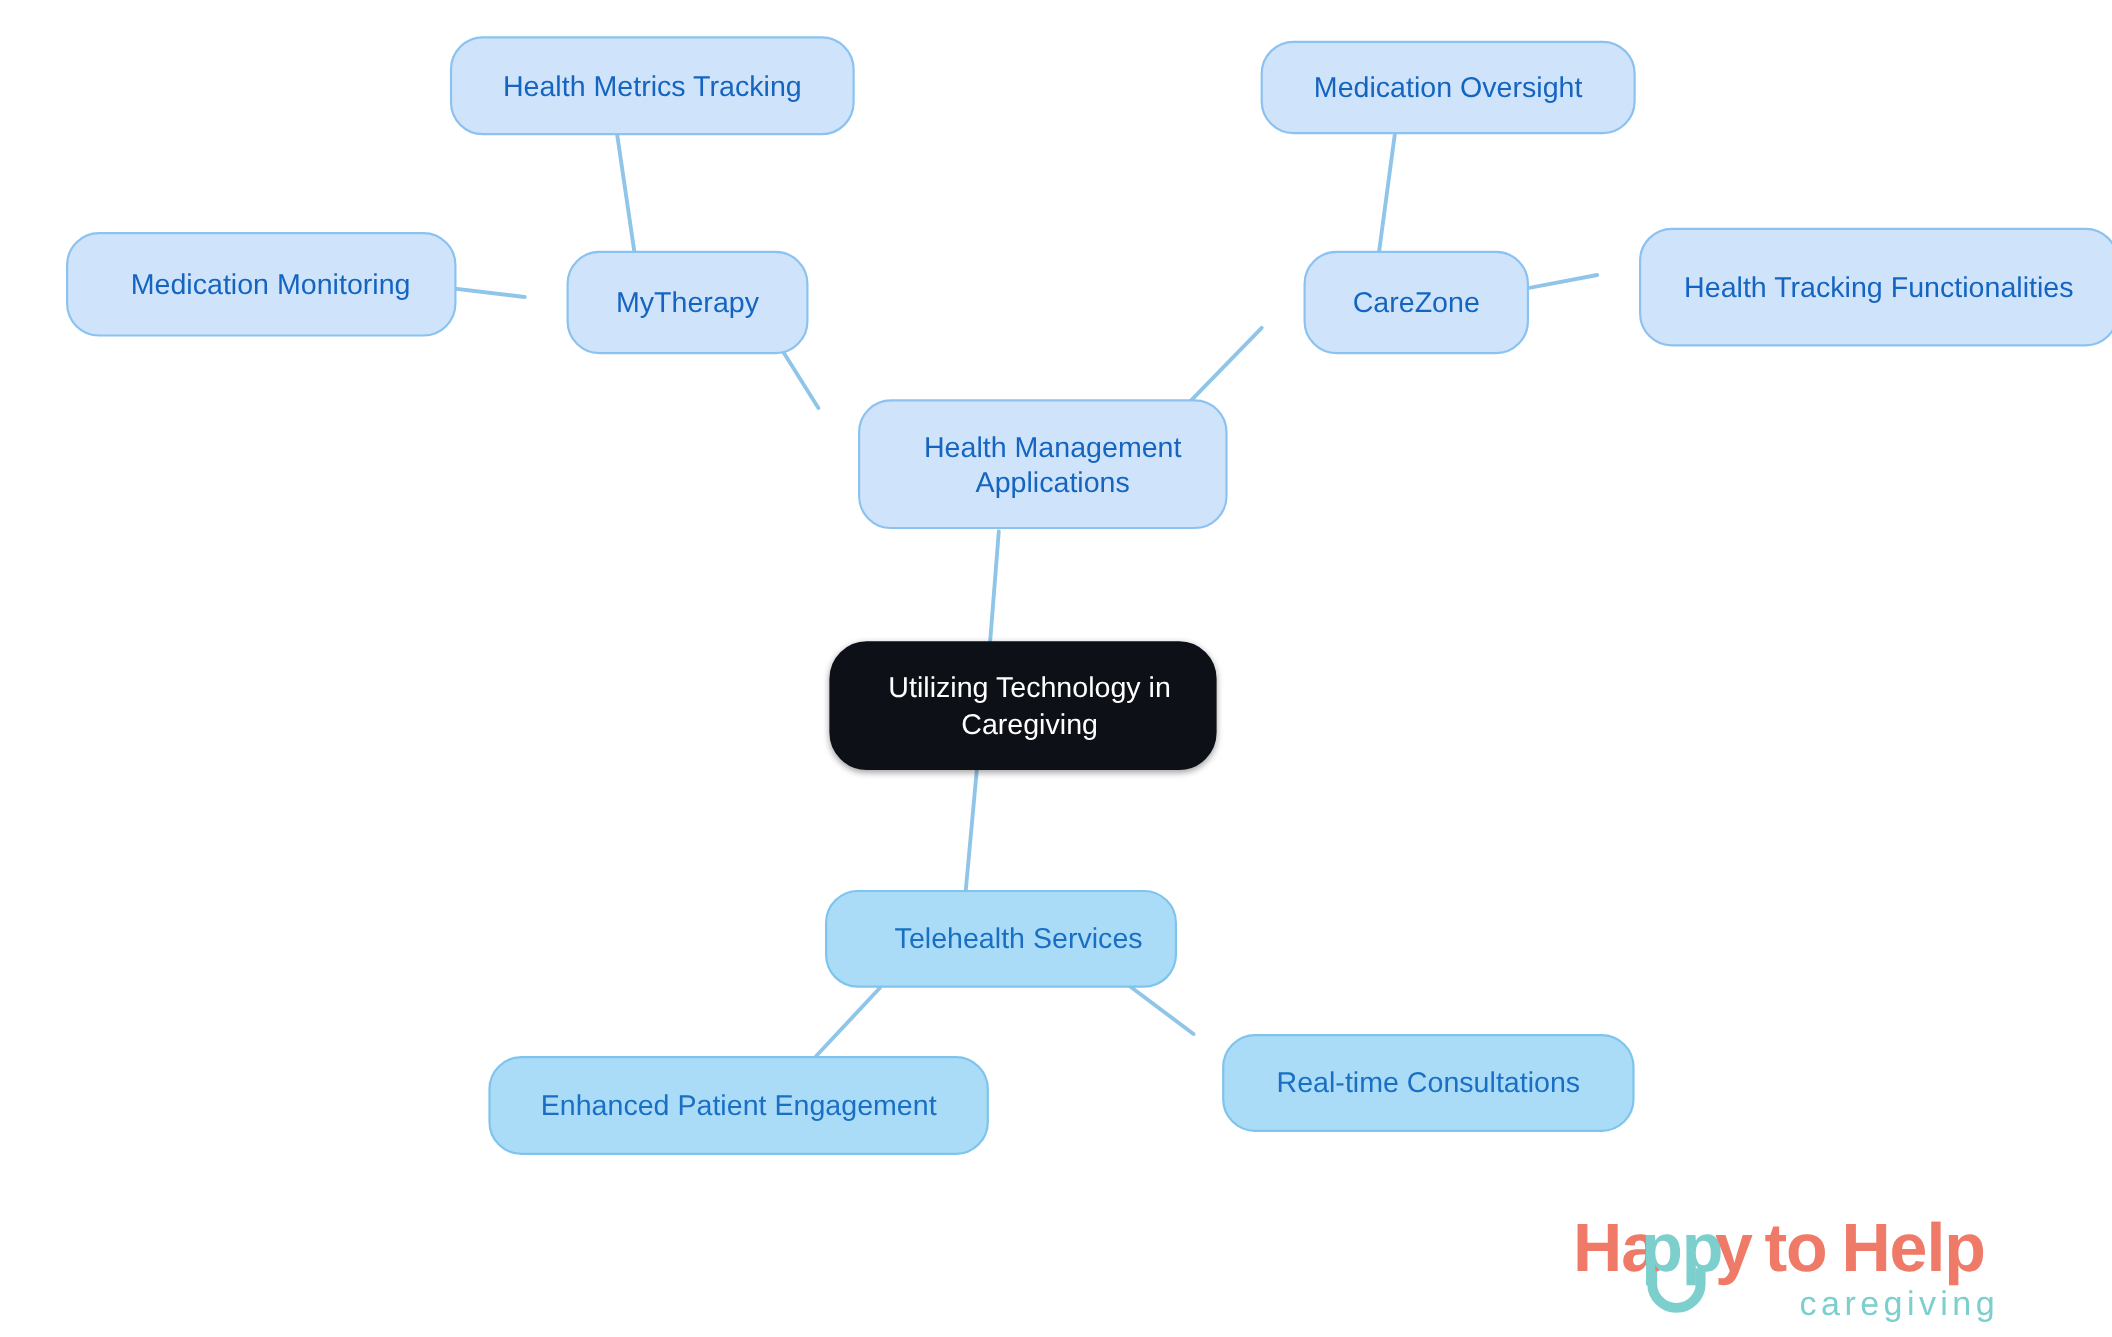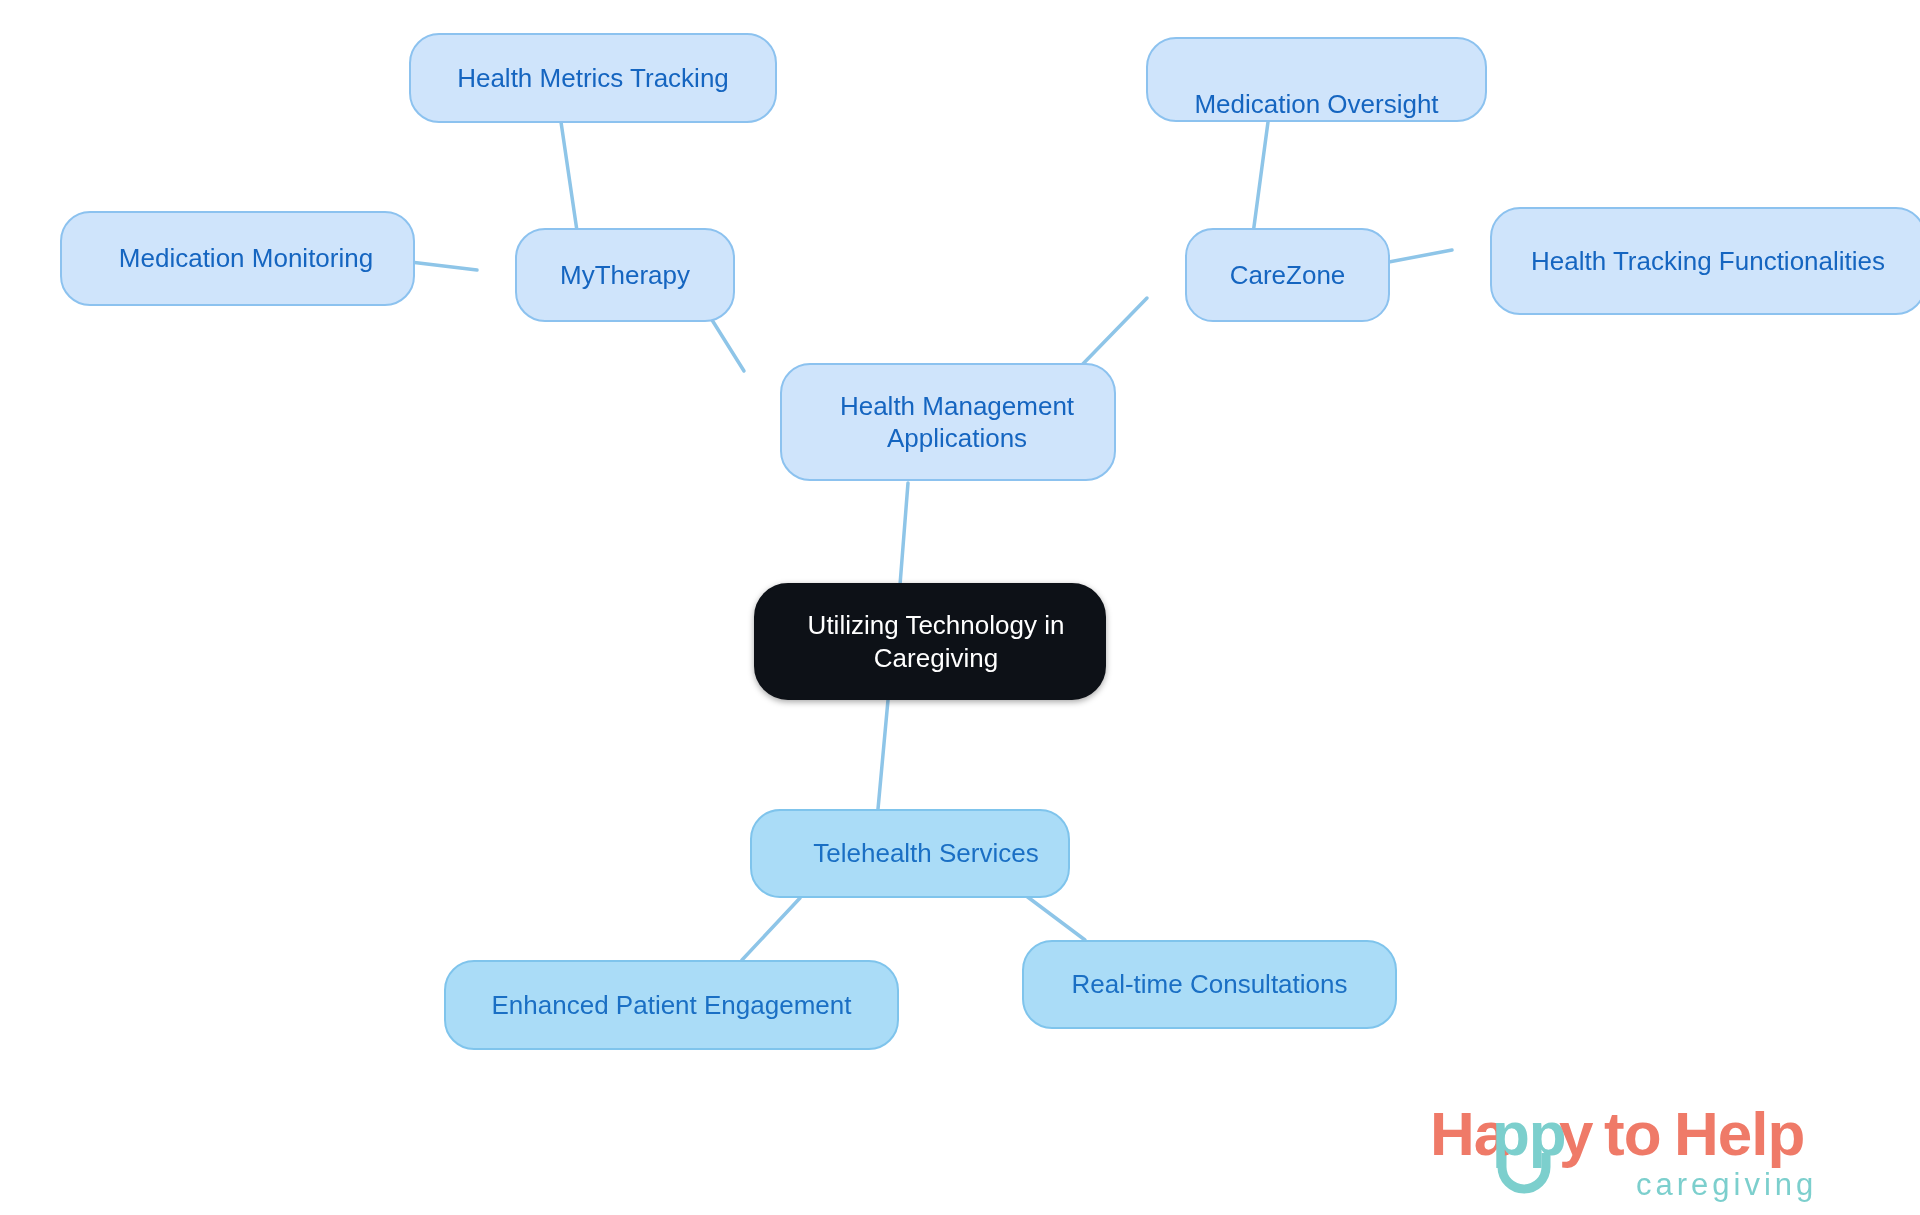--- a/index.html
+++ b/index.html
@@ -139,41 +139,41 @@
   </div>
 
   <div class="node node-leaf" style="left:371px; top:33px; width:368px; height:90px;">
     <span>Health Metrics Tracking</span>
   </div>
 
   <div class="node node-leaf" style="left:22px; top:211px; width:355px; height:95px;padding-left:17px;">
     <span>Medication Monitoring</span>
   </div>
 
-  <div class="node node-leaf" style="left:1147px; top:228px; width:205px; height:94px;border-radius:28px;">
+  <div class="node node-leaf" style="left:1147px; top:228px; width:205px; height:94px;">
     <span>CareZone</span>
   </div>
 
-  <div class="node node-leaf" style="left:1108px; top:37px; width:341px; height:85px;align-items:flex-end;">
+  <div class="node node-leaf" style="left:1108px; top:37px; width:341px; height:85px;">
     <span>Medication Oversight</span>
   </div>
 
   <div class="node node-leaf" style="left:1452px; top:207px; width:436px; height:108px;">
     <span>Health Tracking Functionalities</span>
   </div>
 
   <div class="node node-branch" style="left:712px; top:809px; width:320px; height:89px;">
     <span>Telehealth Services</span>
   </div>
 
   <div class="node node-leaf-alt" style="left:406px; top:960px; width:455px; height:90px;">
     <span>Enhanced Patient Engagement</span>
   </div>
 
-  <div class="node node-leaf-alt" style="left:984px; top:940px; width:375px; height:89px;">
+  <div class="node node-leaf-alt" style="left:1073px; top:940px; width:375px; height:89px;">
     <span>Real-time Consultations</span>
   </div>
 
   <div id="logo">
     <svg viewBox="0 0 470 122" width="470" height="122" xmlns="http://www.w3.org/2000/svg">
 
       <path d="M 78 66 L 78 80 A 22 22 0 0 0 122 80 L 122 66" fill="none" stroke="#7ccfcd" stroke-width="9" stroke-linecap="butt"></path>
       <text x="6" y="68" class="logo-word" fill="#ef7a68" font-family="'Liberation Sans', sans-serif" font-weight="bold" font-size="62">Ha</text>
       <text x="68" y="68" class="logo-word" fill="#7ccfcd" font-family="'Liberation Sans', sans-serif" font-weight="bold" font-size="62">pp</text>
       <text x="135" y="68" class="logo-word" fill="#ef7a68" font-family="'Liberation Sans', sans-serif" font-weight="bold" font-size="62">y</text>

